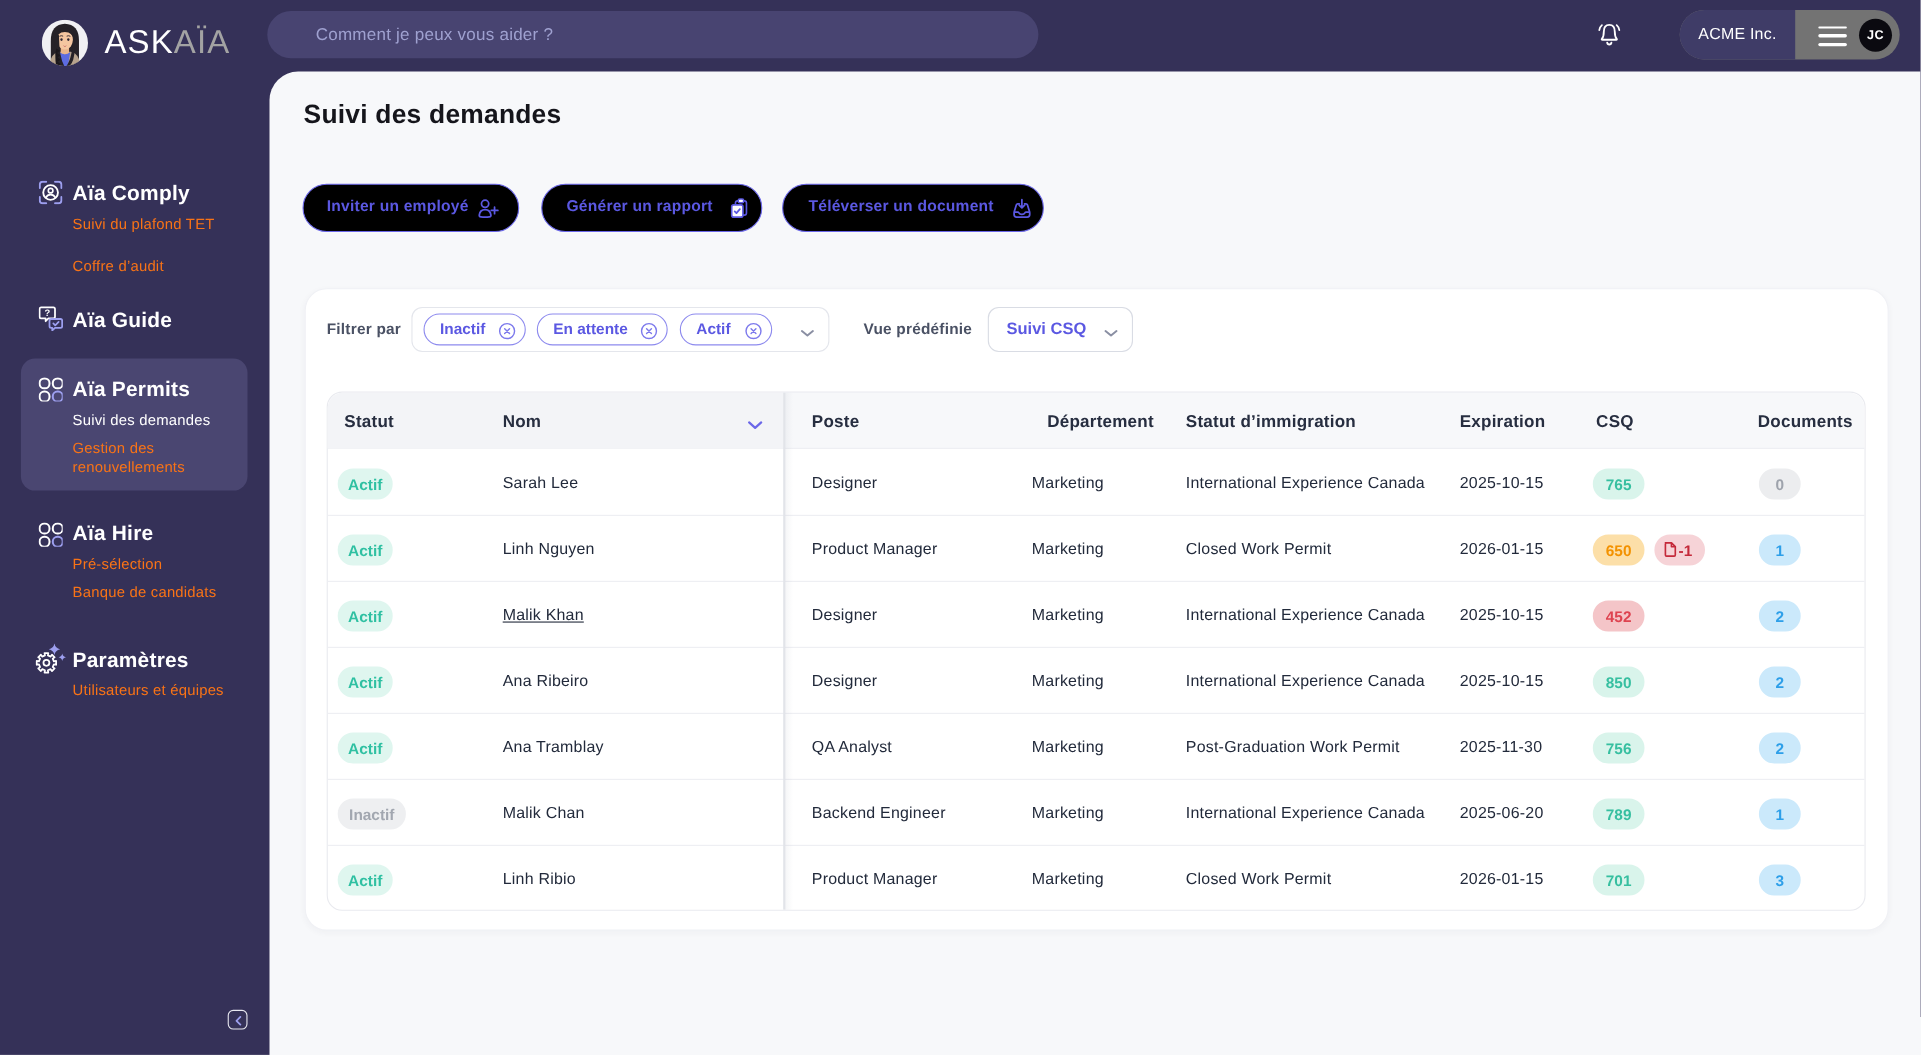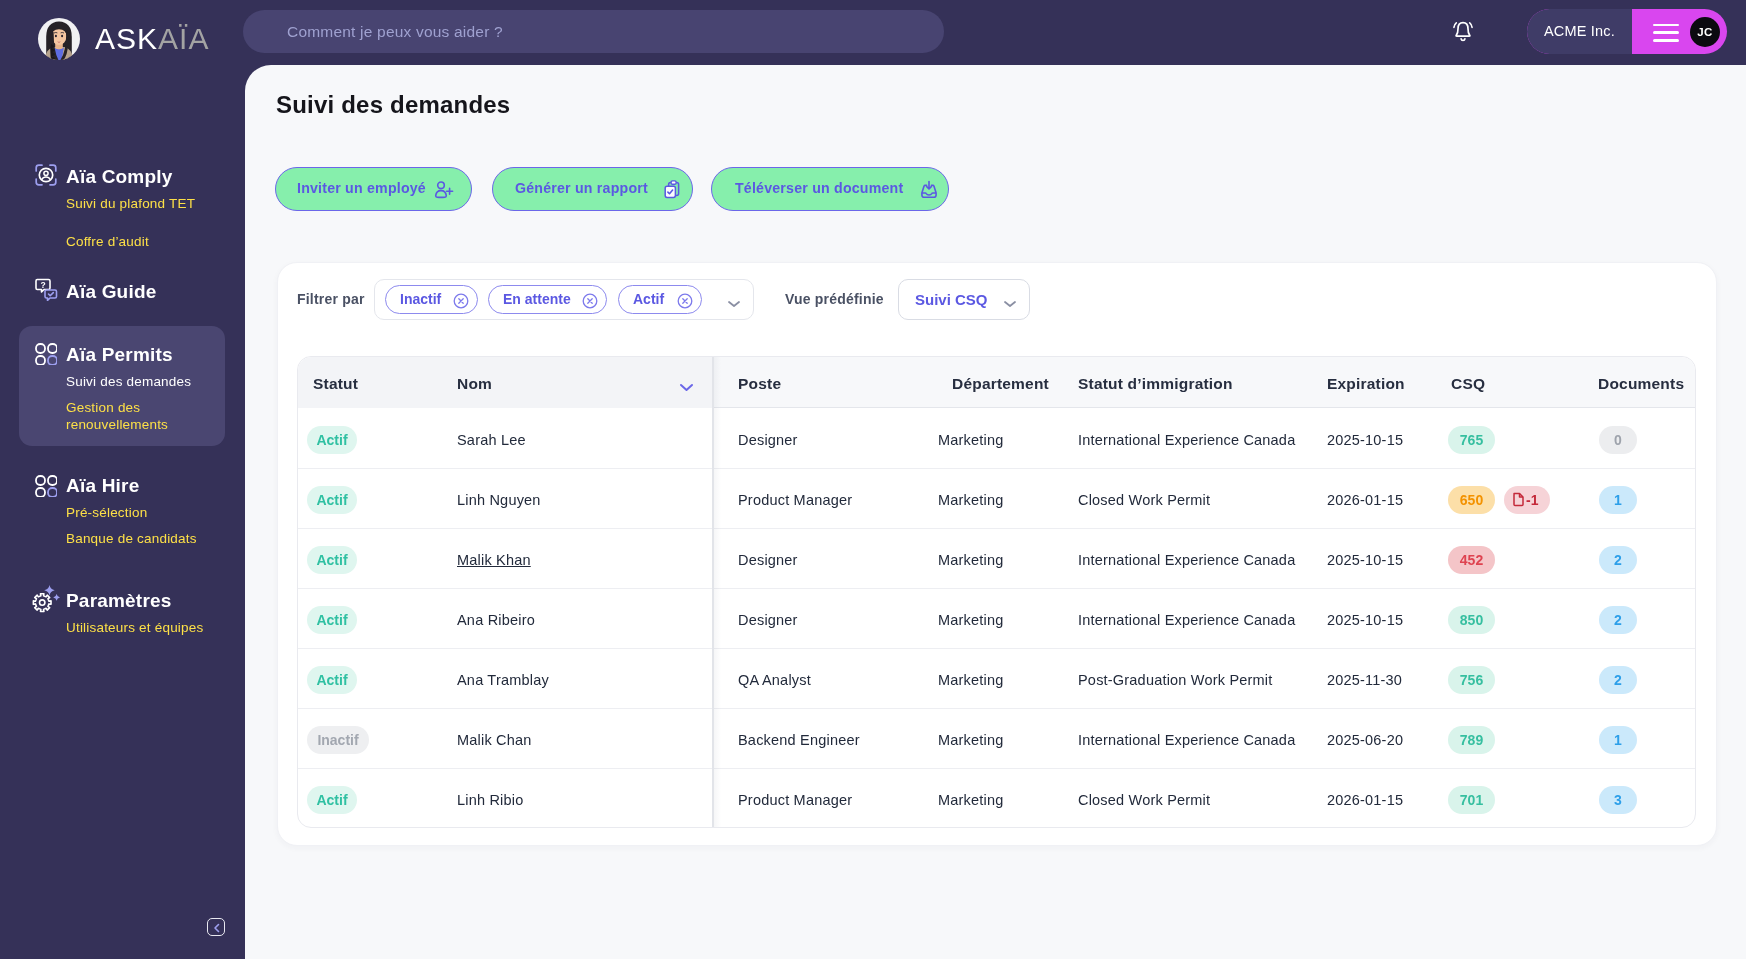--- a/index.html
+++ b/index.html
@@ -1,37 +1,37 @@
 <!DOCTYPE html>
 <html><head><meta charset="utf-8">
 <style>
 * { margin:0; padding:0; box-sizing:border-box; }
 html,body { width:1746px; height:959px; overflow:hidden; }
 body { font-family:"Liberation Sans", sans-serif; background:#353158; position:relative; }
 .content { position:absolute; left:245px; top:65px; right:0; bottom:0; background:#F7F8FA; border-top-left-radius:26px; }
 
 .search { position:absolute; left:243px; top:10px; width:701px; height:43px; border-radius:22px; background:#484471; color:#9FA1D0; font-size:15.5px; line-height:43px; padding-left:44px; letter-spacing:.2px; }
 .bell { position:absolute; left:1451px; top:19px; }
-.acme-pill { position:absolute; left:1527px; top:9px; width:200px; height:45px; border-radius:23px; background:#d946ef; }
+.acme-pill { position:absolute; left:1527px; top:9px; width:200px; height:45px; border-radius:23px; background:#737373; }
 .acme-left { position:absolute; left:0; top:0; width:105px; height:45px; border-radius:23px 0 0 23px; background:#3F3C67; color:#FFF; font-size:14.5px; line-height:45px; text-align:center; letter-spacing:.2px; }
 .burger { position:absolute; left:126px; top:14.5px; width:26px; height:17px; }
 .burger div { height:2.6px; border-radius:2px; background:#FFF; margin-bottom:5.2px; }
 .jc { position:absolute; right:7px; top:7.5px; width:30px; height:30px; border-radius:50%; background:#0B0A10; color:#FFF; font-size:11.5px; font-weight:bold; text-align:center; line-height:30px; letter-spacing:.3px; }
 
 .sidebar { position:absolute; left:0; top:0; width:245px; height:959px; }
 .logo-txt { position:absolute; left:95px; top:22px; font-size:30px; letter-spacing:1px; color:#FFF; font-weight:400; }
 .logo-txt .ai { color:#a3a3a3; }
 .nav-title { position:absolute; left:66px; color:#FFF; font-size:19px; font-weight:bold; letter-spacing:.2px; }
-.nav-sub { position:absolute; left:66px; color:#fde047; font-size:13.5px; letter-spacing:.2px; }
+.nav-sub { position:absolute; left:66px; color:#f97316; font-size:13.5px; letter-spacing:.2px; }
 .permits-box { position:absolute; left:19px; top:326px; width:206px; height:120px; border-radius:13px; background:#4A4671; }
 .collapse { position:absolute; left:207px; top:918px; width:18px; height:18px; border:1.5px solid #E8E8F0; border-radius:5px; }
 .collapse svg { position:absolute; left:3px; top:3px; }
 
 h1 { position:absolute; left:276px; top:91px; font-size:24px; font-weight:bold; color:#15151B; letter-spacing:.2px; }
-.btn { position:absolute; top:167px; height:44px; border:1.5px solid #6B67E9; border-radius:22px; background:#86efac; color:#5B58E2; font-size:14.2px; font-weight:bold; letter-spacing:.2px; }
+.btn { position:absolute; top:167px; height:44px; border:1.5px solid #6B67E9; border-radius:22px; background:#000000; color:#5B58E2; font-size:14.2px; font-weight:bold; letter-spacing:.2px; }
 .btn span { position:absolute; top:0; line-height:41px; white-space:nowrap; }
 .btn svg { position:absolute; top:11px; }
 .card { position:absolute; left:277px; top:262px; width:1440px; height:584px; background:#FFF; border-radius:20px; border:1px solid #F0F1F5; box-shadow:0 2px 6px rgba(40,40,80,0.04); }
 .flabel { position:absolute; color:#4A5164; font-size:14px; font-weight:bold; letter-spacing:.2px; line-height:16px; }
 .fwrap { position:absolute; left:96px; top:16px; width:380px; height:41px; border:1px solid #E4E6EC; border-radius:10px; background:#FFF; }
 .chip { position:absolute; top:5px; height:29px; border:1.3px solid #8D8AEE; border-radius:15px; color:#5B58E2; font-size:14px; font-weight:bold; }
 .chip span { position:absolute; left:14px; top:0; line-height:27px; }
 .chip i { position:absolute; right:8px; top:6.5px; width:16px; height:16px; }
 .select { position:absolute; left:620px; top:16px; width:132px; height:41px; border:1px solid #D9DCE4; border-radius:10px; background:#FFF; }
 .select span { position:absolute; left:16px; top:0; line-height:40px; color:#5B58E2; font-size:15px; font-weight:bold; }

